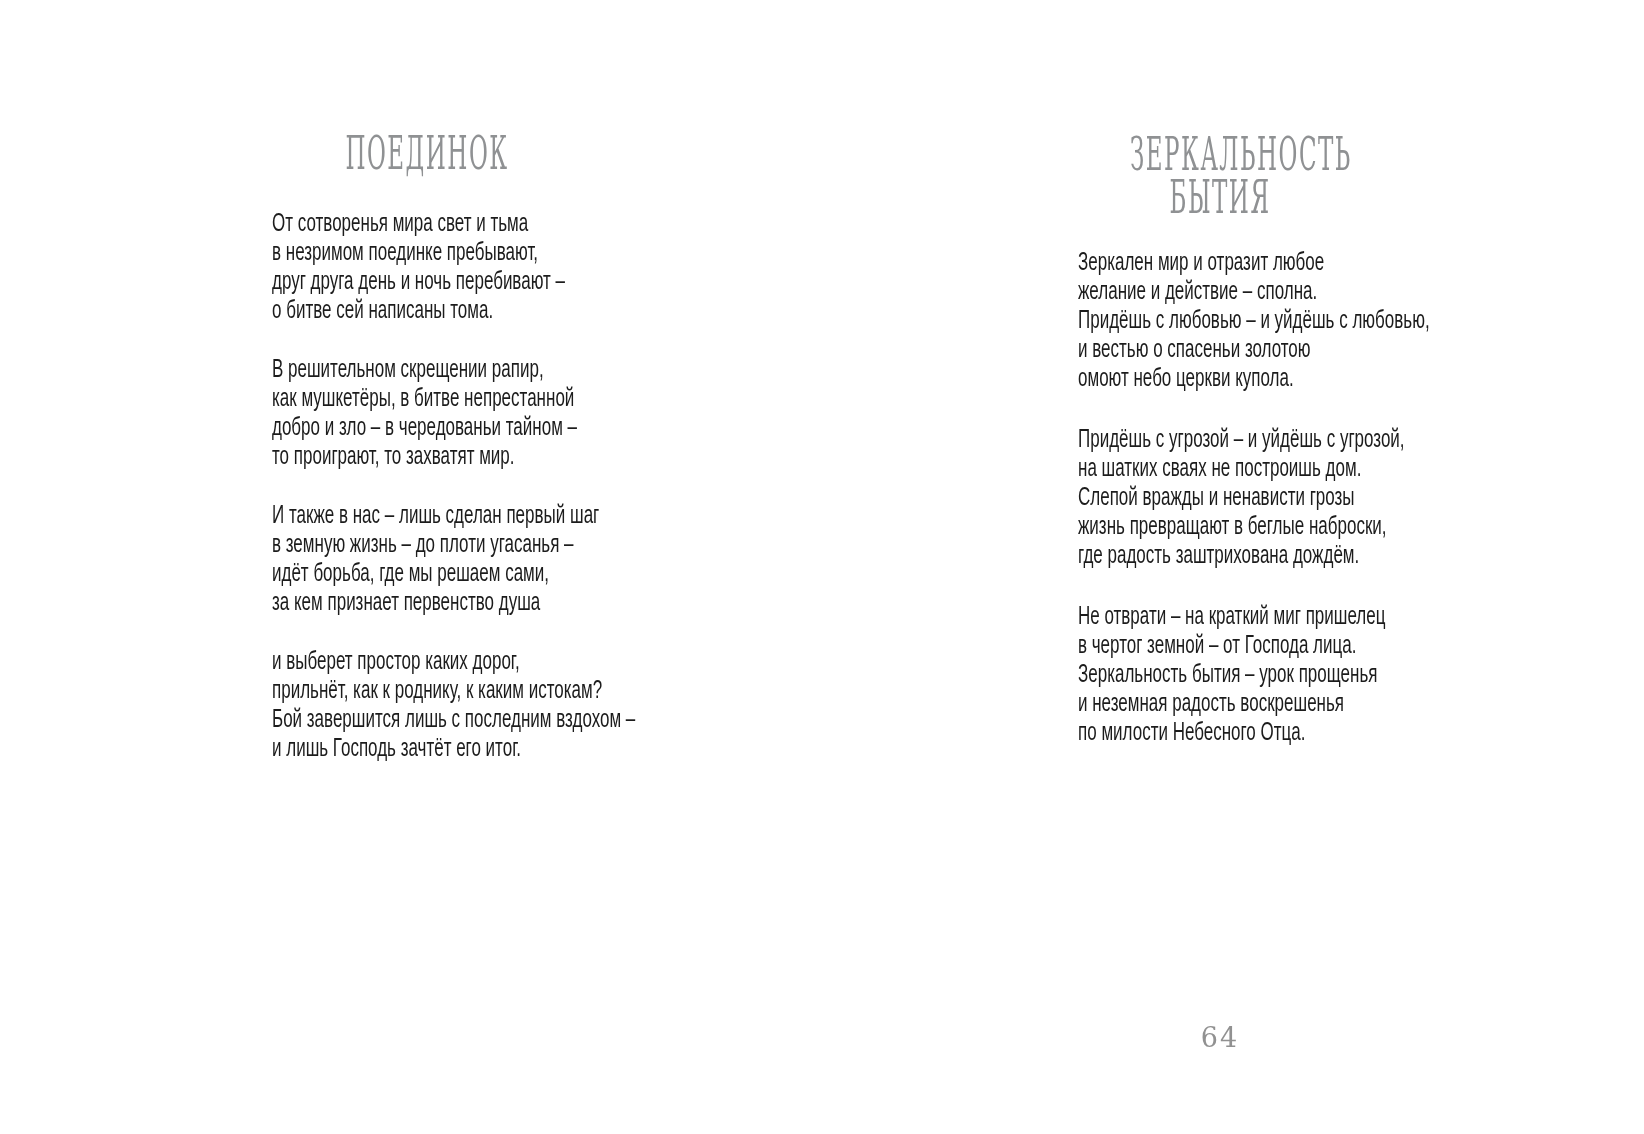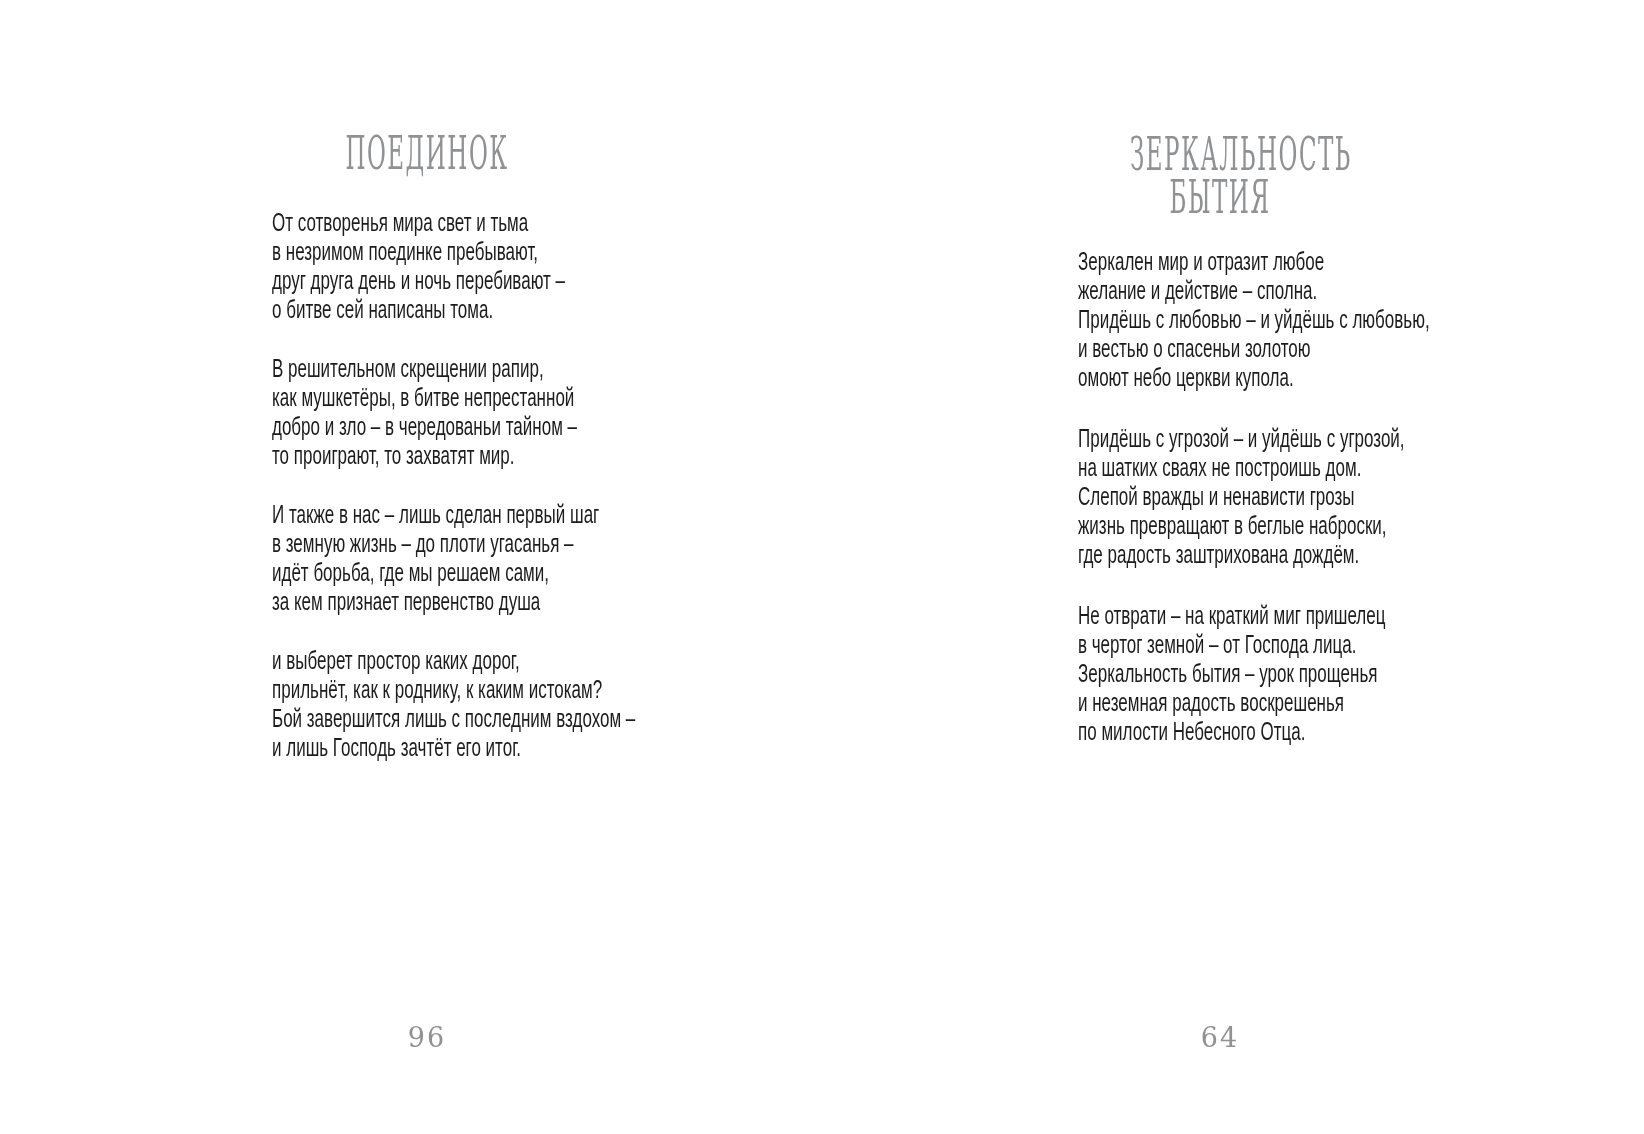--- a/index.html
+++ b/index.html
@@ -82,21 +82,20 @@
         <div class="line">за кем признает первенство душа</div>
       </div>
       <div class="stanza">
         <div class="line">и выберет простор каких дорог,</div>
         <div class="line">прильнёт, как к роднику, к каким истокам?</div>
         <div class="line">Бой завершится лишь с последним вздохом –</div>
         <div class="line">и лишь Господь зачтёт его итог.</div>
       </div>
     </div>
 
-  <div id="folio-left" class="page-number">96</div>
 
   <div id="title-right" class="poem-title">
     <div>ЗЕРКАЛЬНОСТЬ</div>
     <div>БЫТИЯ</div>
   </div>
 
   <div id="poem-right" class="poem">
       <div class="stanza">
         <div class="line">Зеркален мир и отразит любое</div>
         <div class="line">желание и действие – сполна.</div>

